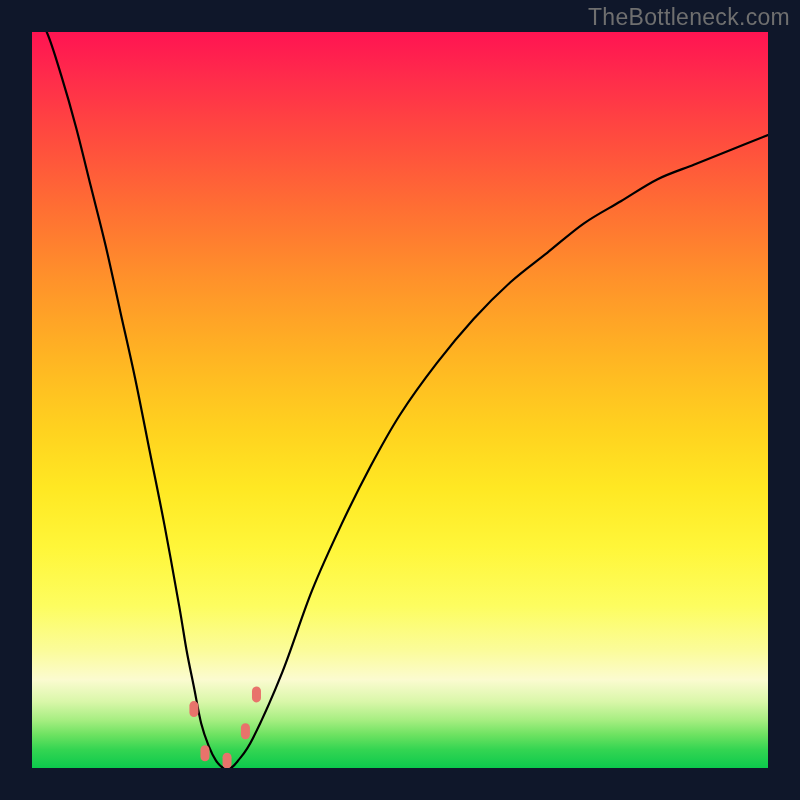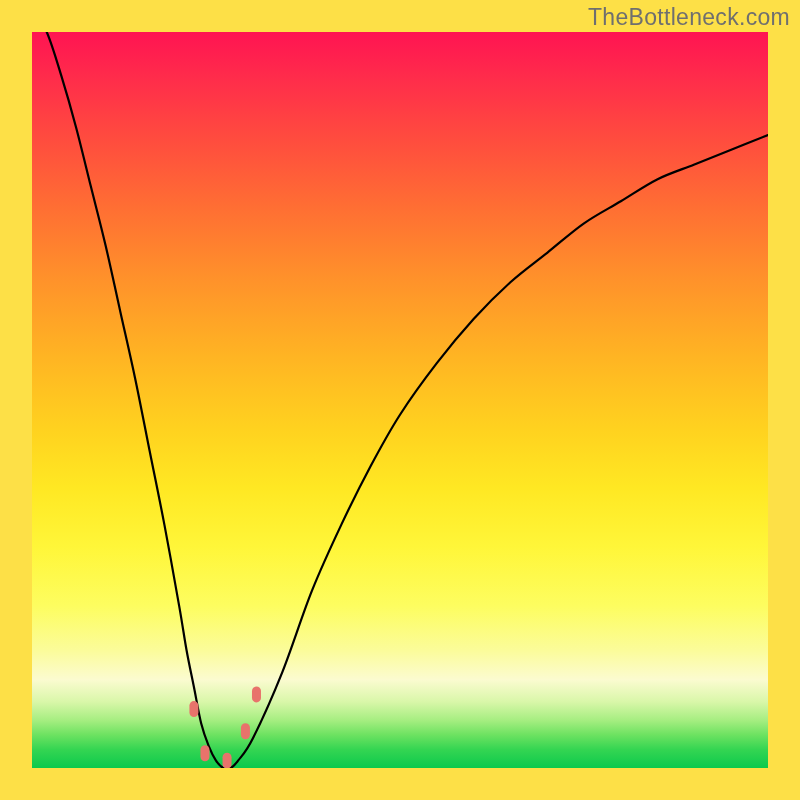--- a/index.html
+++ b/index.html
@@ -9,21 +9,21 @@
     height: 800px;
     overflow: hidden;
     background: #000;
     font-family: Arial, Helvetica, sans-serif;
   }
   .frame {
     position: absolute;
     top: 0; left: 0;
     width: 800px;
     height: 800px;
-    background: #fde047;
+    background: #0f172a;
   }
   .plot {
     position: absolute;
     top: 32px;
     left: 32px;
     width: 736px;
     height: 736px;
     overflow: hidden;
   }
   .gradient {

